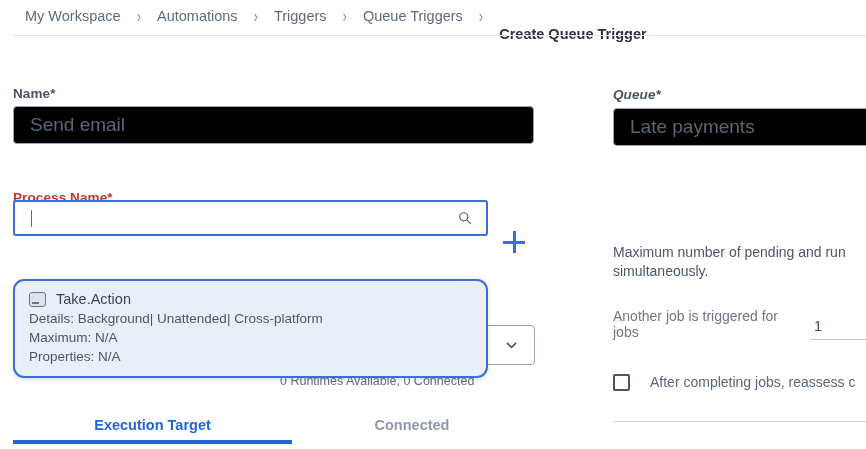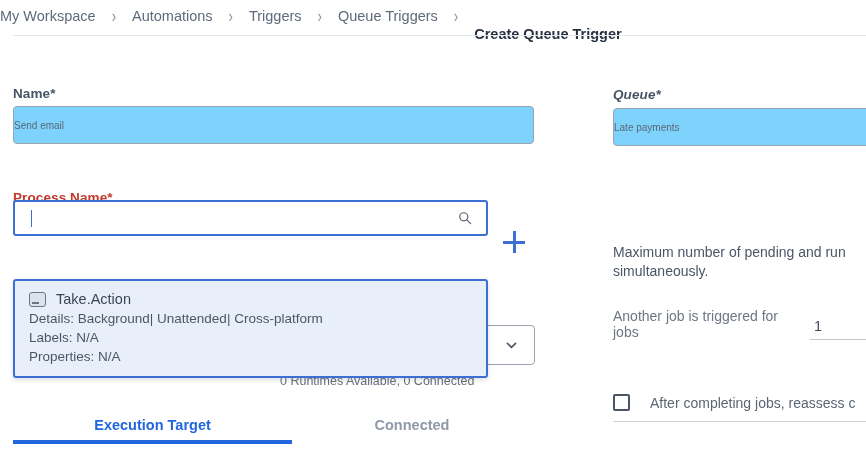--- a/index.html
+++ b/index.html
@@ -16,21 +16,21 @@
     position: relative;
   }
 
   
   #breadcrumb {
     position: absolute;
     left: 0; top: 0;
     width: 866px; height: 31px;
     display: flex;
     align-items: center;
-    padding-left: 0;
+    padding-left: 25px;
     box-sizing: border-box;
   }
   .crumb {
     font-size: 14.5px;
     color: #5f6b7a;
     white-space: nowrap;
   }
   .crumb.current {
     color: #273142;
     font-weight: 600;
@@ -68,25 +68,25 @@
     font-weight: 700;
     color: #485465;
     letter-spacing: .1px;
   }
   .field-label.error { color: #c0392b; margin-top: 11px; }
 
   .text-input {
     box-sizing: border-box;
     border: 1px solid #9aa4b1;
     border-radius: 4px;
-    background: #7dd3fc;
+    background: #000000;
     font-family: "Liberation Sans", sans-serif;
-    font-size: 10px;
+    font-size: 19px;
     color: #5b6676;
-    padding: 0 0;
+    padding: 0 16px;
     display: flex;
     align-items: center;
   }
 
   
   #name-label { position: absolute; left: 13px; top: 50px; }
   #name-input {
     position: absolute; left: 13px; top: 70px;
     width: 521px; height: 38px;
   }
@@ -159,21 +159,21 @@
     z-index: 1;
   }
 
   
   #process-dropdown {
     position: absolute;
     left: 13px; top: 243px;
     width: 475px;
     box-sizing: border-box;
     border: 2px solid #3b6fd4;
-    border-radius: 3px;
+    border-radius: 11px;
     background: #e9eff9;
     z-index: 10;
     padding: 8px 0 10px 0;
     box-shadow: 0 2px 5px rgba(20,30,50,.14);
   }
   #dropdown-option {
     padding: 0 14px;
     cursor: pointer;
   }
   #dropdown-title-row {
@@ -265,23 +265,22 @@
     border-bottom: 1px solid #c2c9d2;
     background: transparent;
     font-family: "Liberation Sans", sans-serif;
     font-size: 14.5px;
     color: #3f4b5b;
     padding: 0 0 5px 4px;
     outline: none;
   }
   #reassess-row {
     position: absolute;
-    left: 13px; top: 358px;
-    display: flex;
-    align-items: center;
+    left: 13px; top: 338px;
+    display: flex;
     gap: 20px;
   }
   #reassess-checkbox {
     width: 17px; height: 17px;
     box-sizing: border-box;
     border: 2px solid #4a5565;
     border-radius: 2px;
     background: #fff;
     flex: none;
     cursor: pointer;
@@ -338,21 +337,21 @@
   </div>
   <div id="runtime-status">0 Runtimes Available, 0 Connected</div>
 
   <div id="process-dropdown">
     <div id="dropdown-option">
       <div id="dropdown-title-row">
         <span id="process-type-icon"></span>
         <span id="dropdown-title">Take.Action</span>
       </div>
       <div class="dropdown-meta">Details: Background| Unattended| Cross-platform</div>
-      <div class="dropdown-meta">Labels: N/A</div>
+      <div class="dropdown-meta">Maximum: N/A</div>
       <div class="dropdown-meta">Properties: N/A</div>
     </div>
   </div>
 
   <div id="tabs">
     <div class="tab active">Execution Target</div>
     <div class="tab inactive">Connected</div>
   </div>
   <div id="tab-underline"></div>
 

